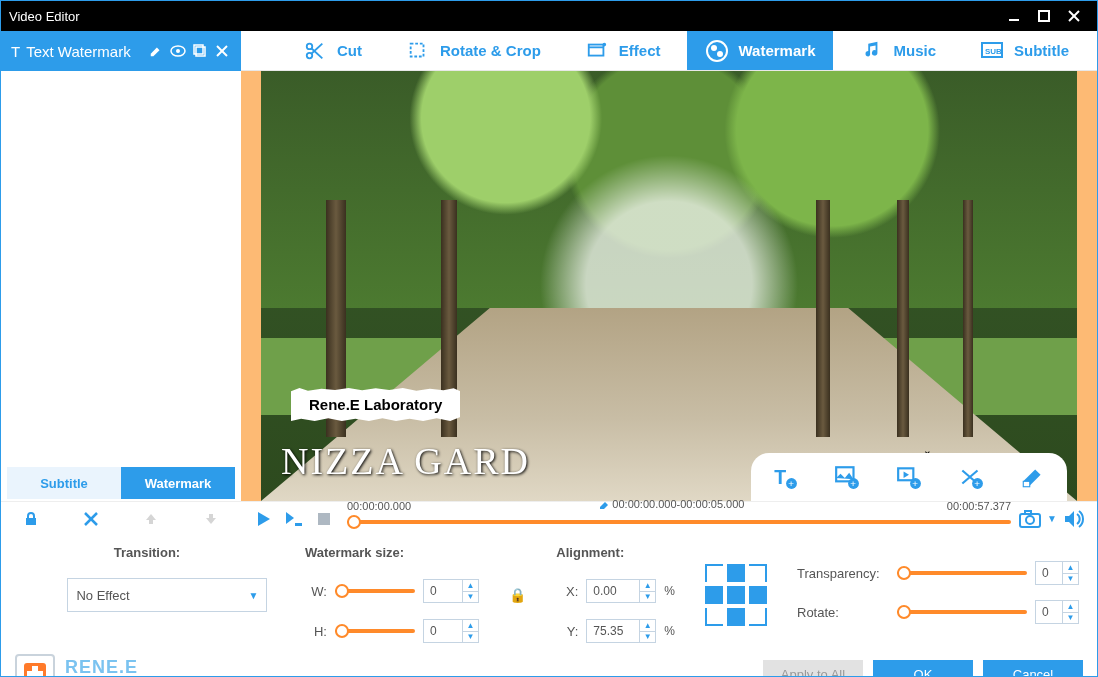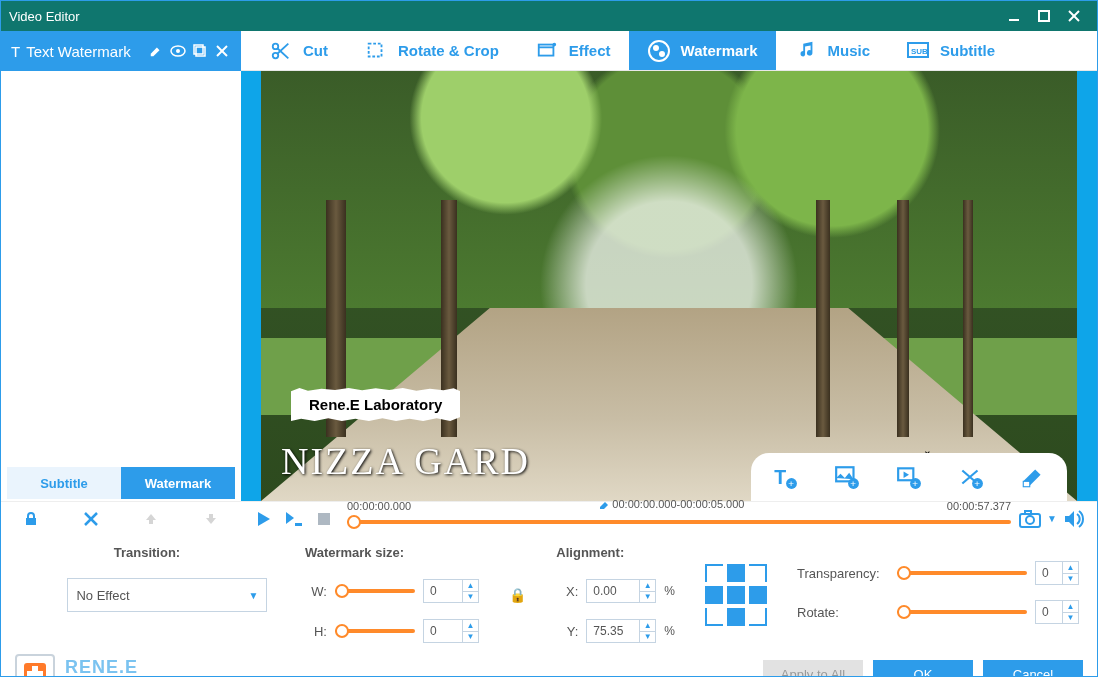--- a/index.html
+++ b/index.html
@@ -1,43 +1,43 @@
 <!DOCTYPE html>
 <html><head>
 <meta charset="utf-8">
 <style>
 * { box-sizing: border-box; margin: 0; padding: 0; font-family: "Segoe UI", Tahoma, sans-serif; }
 body { width: 1098px; height: 677px; overflow: hidden; background: #fff; border: 1px solid #2d9cea; }
 
-.titlebar { height: 30px; background: #0f766e; color: #fff; display: flex; align-items: center; padding: 0 8px; font-size: 13px; }
+.titlebar { height: 30px; background: #000000; color: #fff; display: flex; align-items: center; padding: 0 8px; font-size: 13px; }
 .titlebar .spacer { flex: 1; }
 .titlebar .win-btn { width: 30px; height: 30px; display: flex; align-items: center; justify-content: center; cursor: pointer; }
 .titlebar .win-btn svg { stroke: #fff; fill: none; }
 
 .toolbar { height: 40px; background: #fff; display: flex; align-items: stretch; }
 .side-header { width: 240px; background: #2d9cea; color: #fff; display: flex; align-items: center; padding: 0 10px; font-size: 15px; }
 .side-header .gap { flex: 1; }
 .side-header .ico { width: 18px; height: 18px; display: flex; align-items: center; justify-content: center; margin-left: 4px; cursor: pointer; }
-.toolbar .tabs { flex: 1; display: flex; align-items: stretch; padding: 0 10px; gap: 0; border-bottom: 1px solid #e8e8e8; }
+.toolbar .tabs { flex: 1; display: flex; align-items: stretch; padding: 0 10px; gap: 8px; border-bottom: 1px solid #e8e8e8; justify-content: flex-end; }
 .tab { display: flex; align-items: center; gap: 10px; padding: 0 18px; color: #2d9cea; font-size: 15px; font-weight: 600; cursor: pointer; }
 .tab.active { background: #2d9cea; color: #fff; }
 .tab .ticon { width: 24px; height: 24px; display: flex; align-items: center; justify-content: center; }
 
 .main { display: flex; height: 430px; }
 .sidebar { width: 240px; background: #fff; display: flex; flex-direction: column; }
 .side-body { flex: 1; }
 .side-tabs { display: flex; height: 32px; margin: 0 6px 2px; border-radius: 2px; }
 .side-tab { flex: 1; display: flex; align-items: center; justify-content: center; font-size: 13px; font-weight: 600; background: #eaf4fd; color: #2d9cea; cursor: pointer; }
 .side-tab.active { background: #2d9cea; color: #fff; }
 
 .list-controls { height: 36px; display: flex; justify-content: space-around; align-items: center; border-top: 1px solid #eee; }
 .lc { width: 28px; height: 28px; display: flex; align-items: center; justify-content: center; cursor: pointer; }
 .lc.disabled { opacity: 0.35; cursor: default; }
 
-.preview-wrap { flex: 1; background: #0ea5e9; position: relative; overflow: hidden; }
+.preview-wrap { flex: 1; background: #fdba74; position: relative; overflow: hidden; }
 .preview { position: absolute; inset: 0 20px; background: linear-gradient(#385a2a, #2d4a1e); }
 .canopy { position:absolute; left:0; right:0; top:0; height:55%; background:
   radial-gradient(circle at 50% 90%, rgba(255,255,255,0.7) 0 18%, transparent 28%),
   radial-gradient(circle at 30% 20%, #9ecf6a 0 14%, transparent 16%),
   radial-gradient(circle at 70% 25%, #7db54a 0 16%, transparent 18%),
   radial-gradient(circle at 50% 35%, #5e8f38 0 22%, transparent 24%),
   linear-gradient(#3a5c28,#4c7a30);
 }
 .ground { position:absolute; left:0; right:0; bottom:0; height:48%; background:
   linear-gradient(#b0a080 0%, #c8bda5 60%, #e0d8c5 100%);

